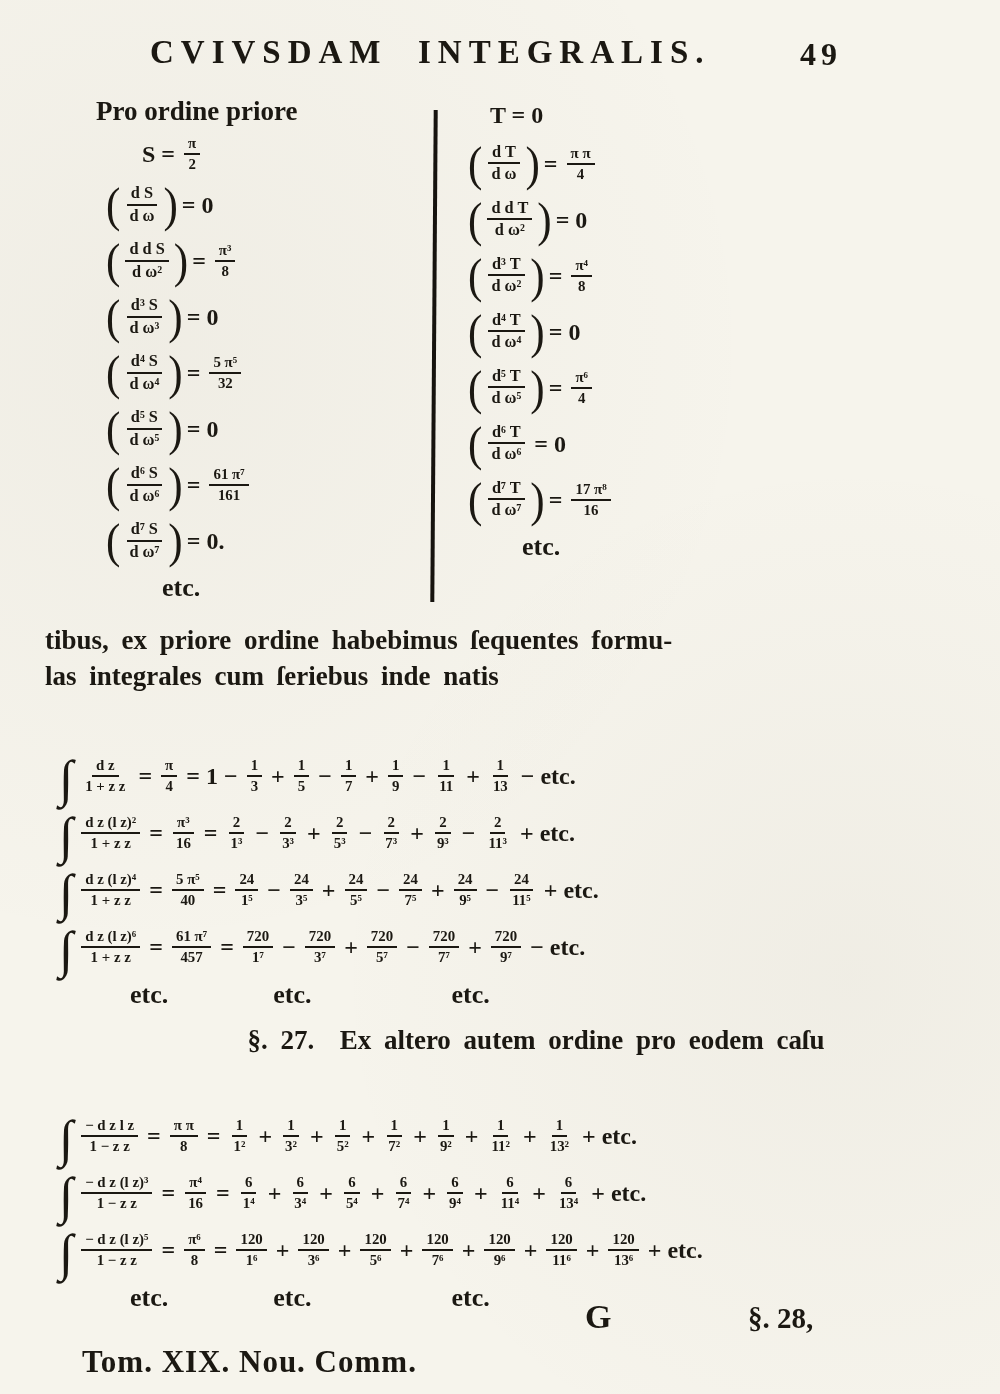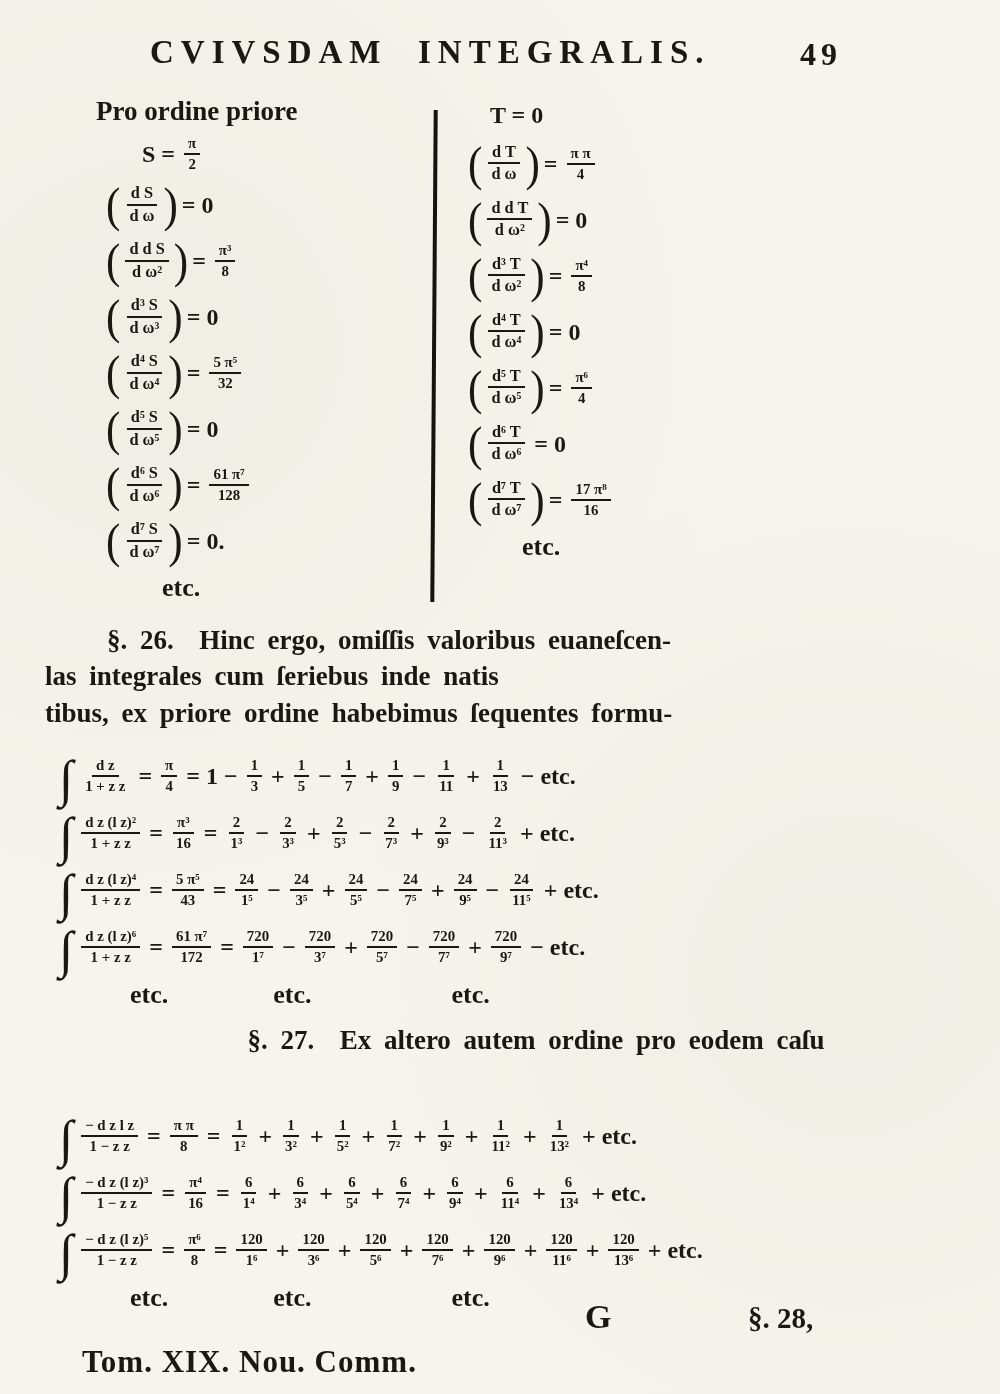--- a/index.html
+++ b/index.html
@@ -135,21 +135,21 @@
           <div class="formula-row">
             <span class="paren">(</span>
             <span class="frac dfrac">
               <span class="fn">d⁶ S</span>
               <span class="fd">d ω⁶</span>
             </span>
             <span class="paren">)</span>
             <span class="tok">=</span>
             <span class="frac">
               <span class="fn">61 π⁷</span>
-              <span class="fd">128</span>
+              <span class="fd">161</span>
             </span>
           </div>
           <div class="formula-row">
             <span class="paren">(</span>
             <span class="frac dfrac">
               <span class="fn">d⁷ S</span>
               <span class="fd">d ω⁷</span>
             </span>
             <span class="paren">)</span>
             <span class="tok">= 0.</span>
@@ -244,23 +244,22 @@
             </span>
           </div>
           <div class="formula-row etc-line">
             <span class="tok">etc.</span>
           </div>
         </div>
     </div>
   </div>
 
   <div class="para sec26">
-    <div class="line indent">§. 26.  Hinc ergo, omiſſis valoribus euaneſcen-</div>
+    <div class="line">tibus, ex priore ordine habebimus ſequentes formu-</div>
     <div class="line">las integrales cum ſeriebus inde natis</div>
-    <div class="line">tibus, ex priore ordine habebimus ſequentes formu-</div>
   </div>
 
   <div class="formulas f26">
     <div class="formula-line">
         <span class="int">∫</span>
         <span class="frac">
           <span class="fn">d z</span>
           <span class="fd">1 + z z</span>
         </span>
         <span class="tok">=</span>
@@ -345,21 +344,21 @@
       </div>
     <div class="formula-line">
         <span class="int">∫</span>
         <span class="frac">
           <span class="fn">d z (l z)⁴</span>
           <span class="fd">1 + z z</span>
         </span>
         <span class="tok">=</span>
         <span class="frac">
           <span class="fn">5 π⁵</span>
-          <span class="fd">43</span>
+          <span class="fd">40</span>
         </span>
         <span class="tok">=</span>
         <span class="frac">
           <span class="fn">24</span>
           <span class="fd">1⁵</span>
         </span>
         <span class="tok">−</span>
         <span class="frac">
           <span class="fn">24</span>
           <span class="fd">3⁵</span>
@@ -388,21 +387,21 @@
       </div>
     <div class="formula-line">
         <span class="int">∫</span>
         <span class="frac">
           <span class="fn">d z (l z)⁶</span>
           <span class="fd">1 + z z</span>
         </span>
         <span class="tok">=</span>
         <span class="frac">
           <span class="fn">61 π⁷</span>
-          <span class="fd">172</span>
+          <span class="fd">457</span>
         </span>
         <span class="tok">=</span>
         <span class="frac">
           <span class="fn">720</span>
           <span class="fd">1⁷</span>
         </span>
         <span class="tok">−</span>
         <span class="frac">
           <span class="fn">720</span>
           <span class="fd">3⁷</span>

